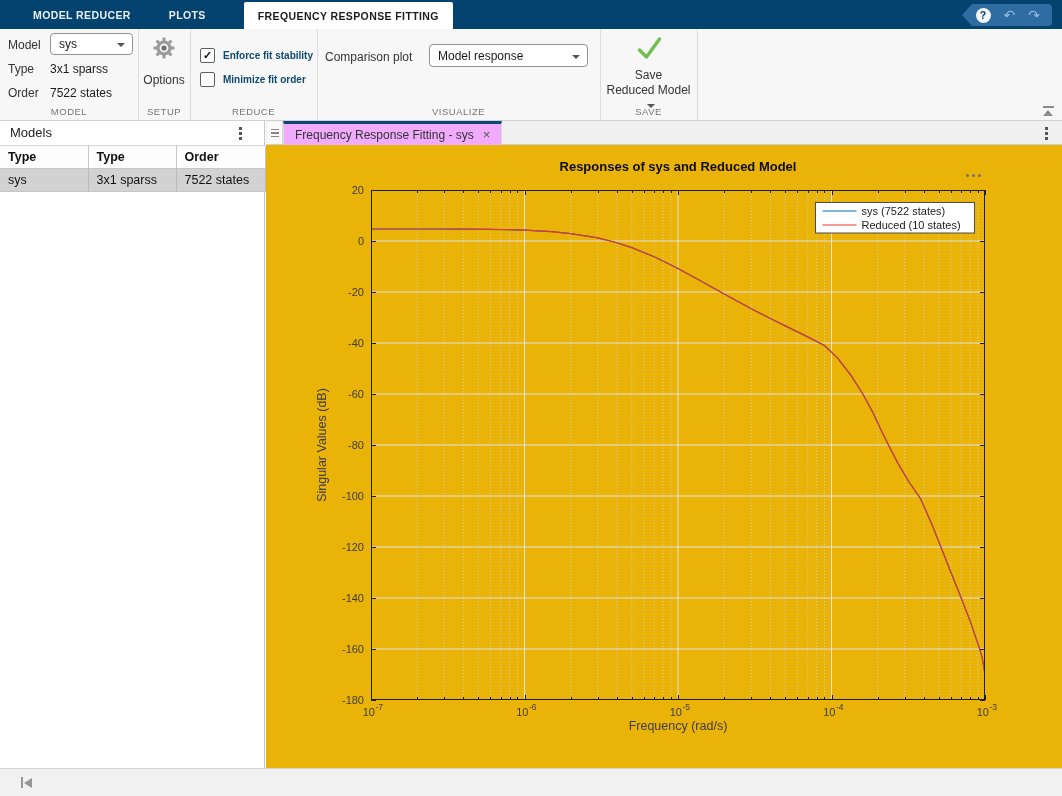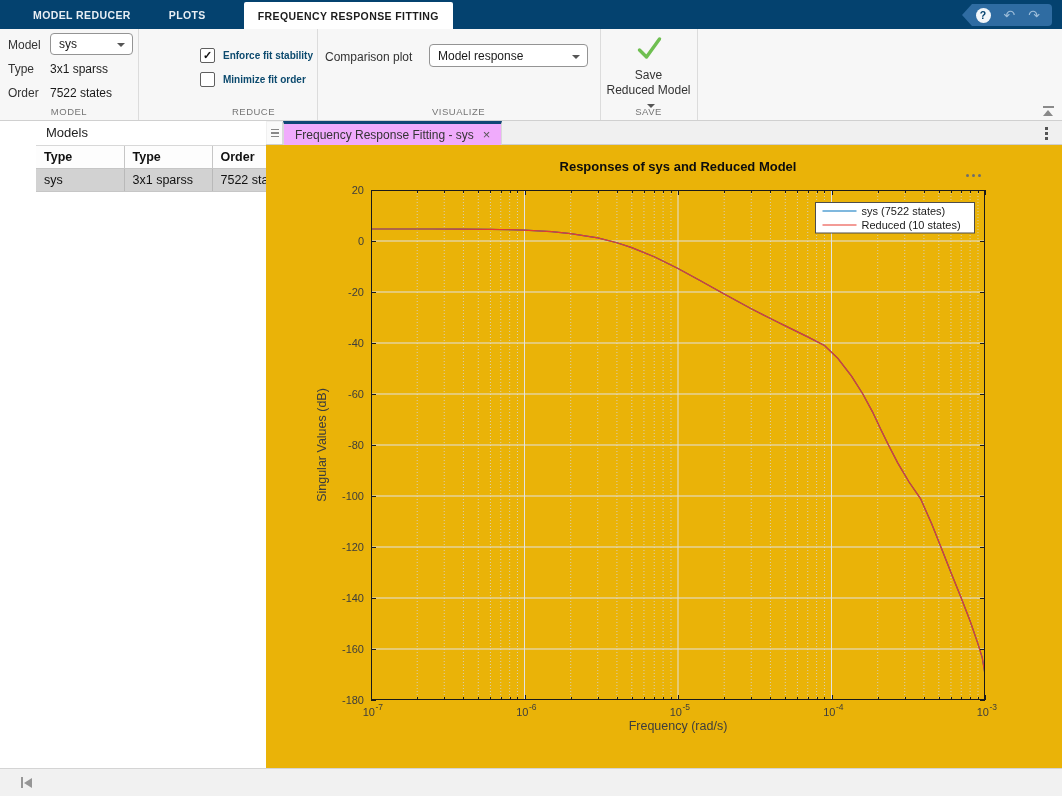--- a/index.html
+++ b/index.html
@@ -34,21 +34,21 @@
         color:#111;display:flex;align-items:center;justify-content:center;line-height:1;}
   .cblabel{font-size:10px;color:#0c4a6e;white-space:nowrap;font-weight:bold;}
   .save-lines{position:absolute;left:0;right:0;top:39px;text-align:center;font-size:12px;color:#333;line-height:15px;}
   .save-caret{display:inline-block;width:0;height:0;border-left:4px solid transparent;border-right:4px solid transparent;
         border-top:4px solid #555;margin-left:5px;vertical-align:middle;}
   .ribbon-collapse{position:absolute;right:8px;bottom:4px;width:11px;cursor:default;}
   .ribbon-collapse .bar{width:11px;height:2px;background:#8a8a8a;margin-bottom:2px;}
   .ribbon-collapse .tri{width:0;height:0;border-left:5.5px solid transparent;border-right:5.5px solid transparent;
         border-bottom:6px solid #8a8a8a;}
   
-  .left-panel{position:absolute;left:0;top:121px;width:265px;bottom:28px;background:#fff;border-right:1px solid #c6c6c6;box-sizing:border-box;margin-left:36px;}
+  .left-panel{position:absolute;left:0;top:121px;width:265px;bottom:28px;background:#fff;border-right:1px solid #c6c6c6;box-sizing:border-box;}
   .panel-header{height:24px;border-bottom:1px solid #d8d8d8;position:relative;}
   .panel-title{position:absolute;left:10px;top:4px;font-size:13px;color:#222;}
   .vdots{display:inline-flex;flex-direction:column;gap:2px;}
   .vdots i{width:3px;height:3px;background:#555;}
   .panel-menu{position:absolute;right:22px;top:6px;}
   .mtable{width:100%;border-collapse:collapse;table-layout:fixed;}
   .mtable th,.mtable td{border-right:1px solid #c6c6c6;border-bottom:1px solid #c6c6c6;font-size:12.5px;
         padding:4px 0 4px 8px;text-align:left;white-space:nowrap;overflow:hidden;}
   .mtable th{font-weight:bold;color:#111;background:#fdfdfd;}
   .mtable td{color:#111;}
@@ -106,20 +106,40 @@
       <span>sys</span>
       <i class="caret"></i>
     </div>
     <span class="flabel" style="top:33px;">Type</span>
     <span class="fvalue" style="top:33px;">3x1 sparss</span>
     <span class="flabel" style="top:57px;">Order</span>
     <span class="fvalue" style="top:57px;">7522 states</span>
     <div class="rsec-label">MODEL</div>
   </div>
 
+  <div class="rsec" style="left:138px;width:52px;">
+    <div class="gear-wrap">
+      <svg width="24" height="24" viewBox="0 0 24 24">
+        <g stroke="#9a9a9a" stroke-width="3">
+          <line x1="12" y1="1.5" x2="12" y2="5"></line>
+            <line x1="12" y1="19" x2="12" y2="22.5"></line>
+          <line x1="1.5" y1="12" x2="5" y2="12"></line>
+            <line x1="19" y1="12" x2="22.5" y2="12"></line>
+          <line x1="4.6" y1="4.6" x2="7" y2="7"></line>
+            <line x1="17" y1="17" x2="19.4" y2="19.4"></line>
+          <line x1="4.6" y1="19.4" x2="7" y2="17"></line>
+            <line x1="17" y1="7" x2="19.4" y2="4.6"></line>
+        </g>
+        <circle cx="12" cy="12" r="6" fill="none" stroke="#9a9a9a" stroke-width="3.2"></circle>
+        <circle cx="12" cy="12" r="2.6" fill="#6e6e6e"></circle>
+      </svg>
+    </div>
+    <div class="opt-label">Options</div>
+    <div class="rsec-label">SETUP</div>
+  </div>
 
   <div class="rsec" style="left:190px;width:127px;">
     <div class="cbrow" style="top:19px;">
       <span class="cbox">✓</span>
       <span class="cblabel">Enforce fit stability</span>
     </div>
     <div class="cbrow" style="top:43px;">
       <span class="cbox"></span>
       <span class="cblabel">Minimize fit order</span>
     </div>

